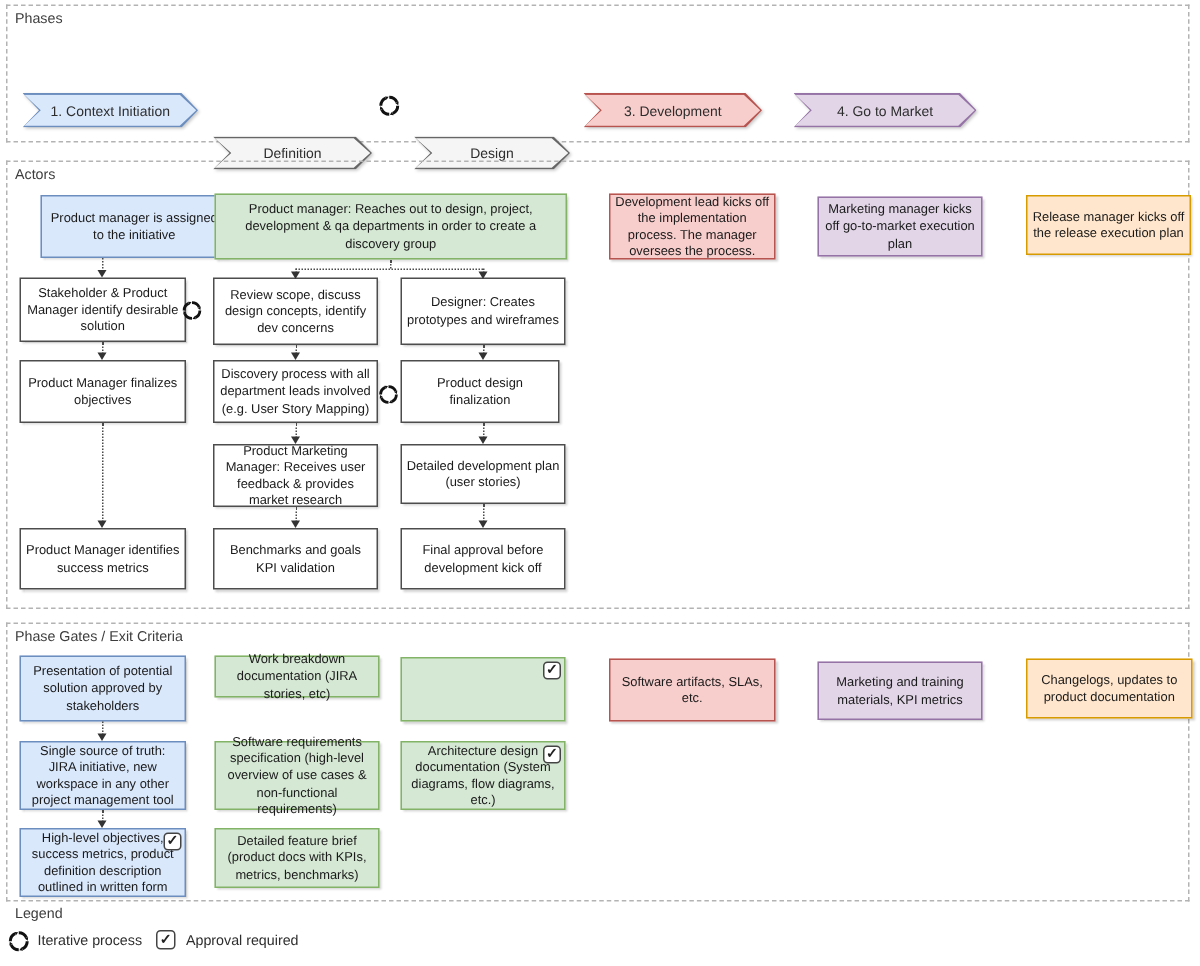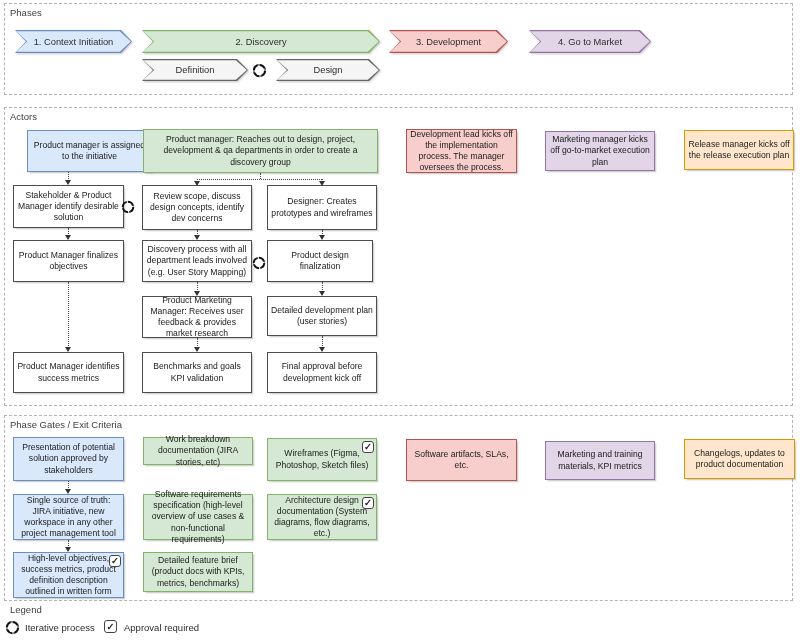--- a/index.html
+++ b/index.html
@@ -3,21 +3,21 @@
 <meta charset="utf-8">
 <style>
   html,body{margin:0;padding:0;background:#fff;}
   #root{position:relative;width:800px;height:644px;background:#fff;overflow:hidden;
         font-family:"Liberation Sans",sans-serif;color:#1a1a1a;}
   .section{position:absolute;border:1px dashed #b3b3b3;box-sizing:border-box;}
   .sec-label{position:absolute;font-size:9.5px;color:#3d3d3d;white-space:nowrap;}
 
   
   .parrow{position:absolute;display:flex;align-items:center;justify-content:center;
-          filter:drop-shadow(1.5px 1.5px 1px rgba(0,0,0,.22));}
+          filter:drop-shadow(1.5px 1.5px 1px rgba(0,0,0,.22));margin-top:32px;}
   .parrow .ps,.parrow .pf{position:absolute;display:block;
           clip-path:polygon(0 0,calc(100% - 11px) 0,100% 50%,calc(100% - 11px) 100%,0 100%,11px 50%);}
   .parrow .ps{inset:0;background:var(--s);}
   .parrow .pf{inset:1.2px;background:var(--f);}
   .plabel{position:relative;z-index:1;font-size:9.3px;color:#2d2d2d;white-space:nowrap;}
   .c-blue{--s:var(--blue-stroke);--f:var(--blue-fill);}
   .c-green{--s:var(--green-stroke);--f:var(--green-fill);}
   .c-red{--s:var(--red-stroke);--f:var(--red-fill);}
   .c-purple{--s:var(--purple-stroke);--f:var(--purple-fill);}
   .c-orange{--s:var(--orange-stroke);--f:var(--orange-fill);}
@@ -54,25 +54,20 @@
 <div id="root">
 
   <div class="section" style="left:4px;top:3px;width:789px;height:92px"></div>
   <span class="sec-label" style="left:10px;top:7px">Phases</span>
 
   <div class="parrow c-blue" style="left:15px;top:30px;width:117px;height:23px">
     <i class="ps"></i>
       <i class="pf"></i>
     <span class="plabel">1. Context Initiation</span>
   </div>
-  <div class="parrow c-green" style="left:142px;top:30px;width:238px;height:23px">
-    <i class="ps"></i>
-      <i class="pf"></i>
-    <span class="plabel">2. Discovery</span>
-  </div>
   <div class="parrow c-red" style="left:389px;top:30px;width:119px;height:23px">
     <i class="ps"></i>
       <i class="pf"></i>
     <span class="plabel">3. Development</span>
   </div>
   <div class="parrow c-purple" style="left:529px;top:30px;width:122px;height:23px">
     <i class="ps"></i>
       <i class="pf"></i>
     <span class="plabel">4. Go to Market</span>
   </div>
@@ -249,21 +244,20 @@
       <span>Work breakdown documentation (JIRA stories, etc)</span>
     </div>
   <div class="box green" style="left:143px;top:494px;width:110px;height:46px">
       <span>Software requirements specification (high-level overview of use cases &amp; non-functional requirements)</span>
     </div>
   <div class="box green" style="left:143px;top:552px;width:110px;height:40px">
       <span>Detailed feature brief (product docs with KPIs, metrics, benchmarks)</span>
     </div>
 
   <div class="box green" style="left:267px;top:438px;width:110px;height:43px">
-    <span>Wireframes (Figma, Photoshop, Sketch files)</span>
     <span class="chk chk-in">✓</span>
   </div>
   <div class="box green" style="left:267px;top:494px;width:110px;height:46px">
     <span>Architecture design documentation (System diagrams, flow diagrams, etc.)</span>
     <span class="chk chk-in">✓</span>
   </div>
 
   <div class="box purple" style="left:545px;top:441px;width:110px;height:39px">
       <span>Marketing and training materials, KPI metrics</span>
     </div>

